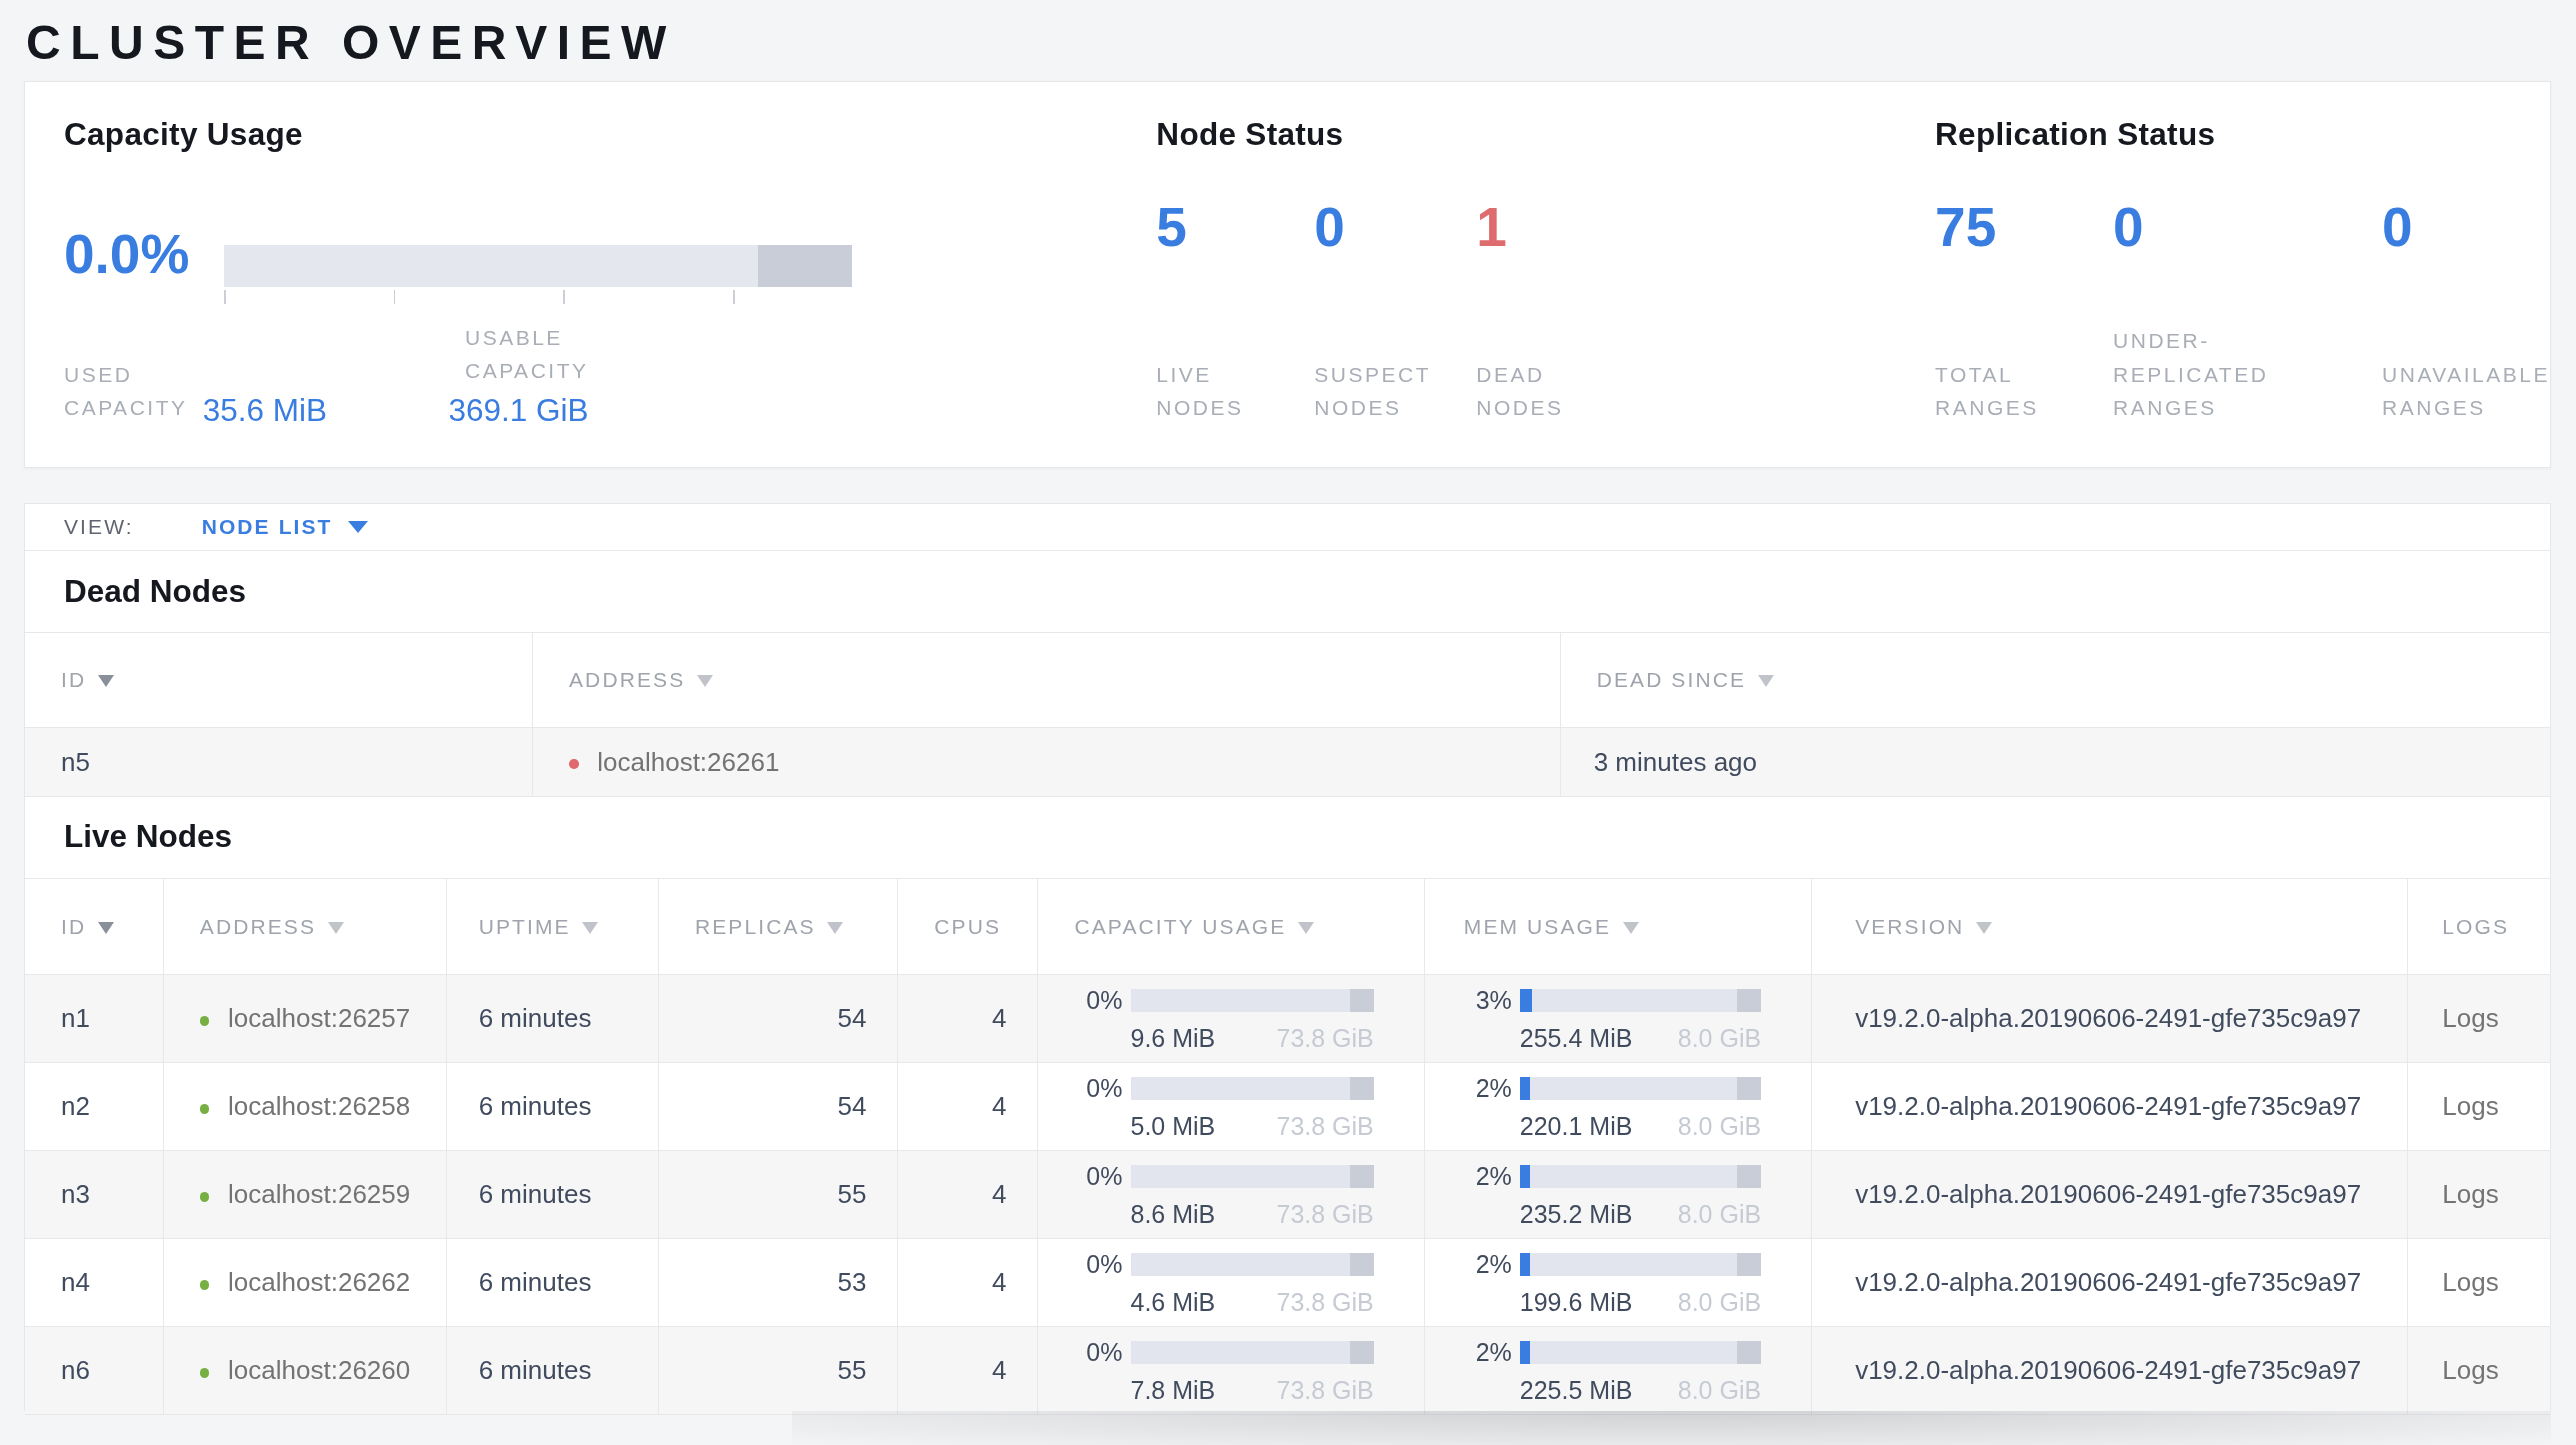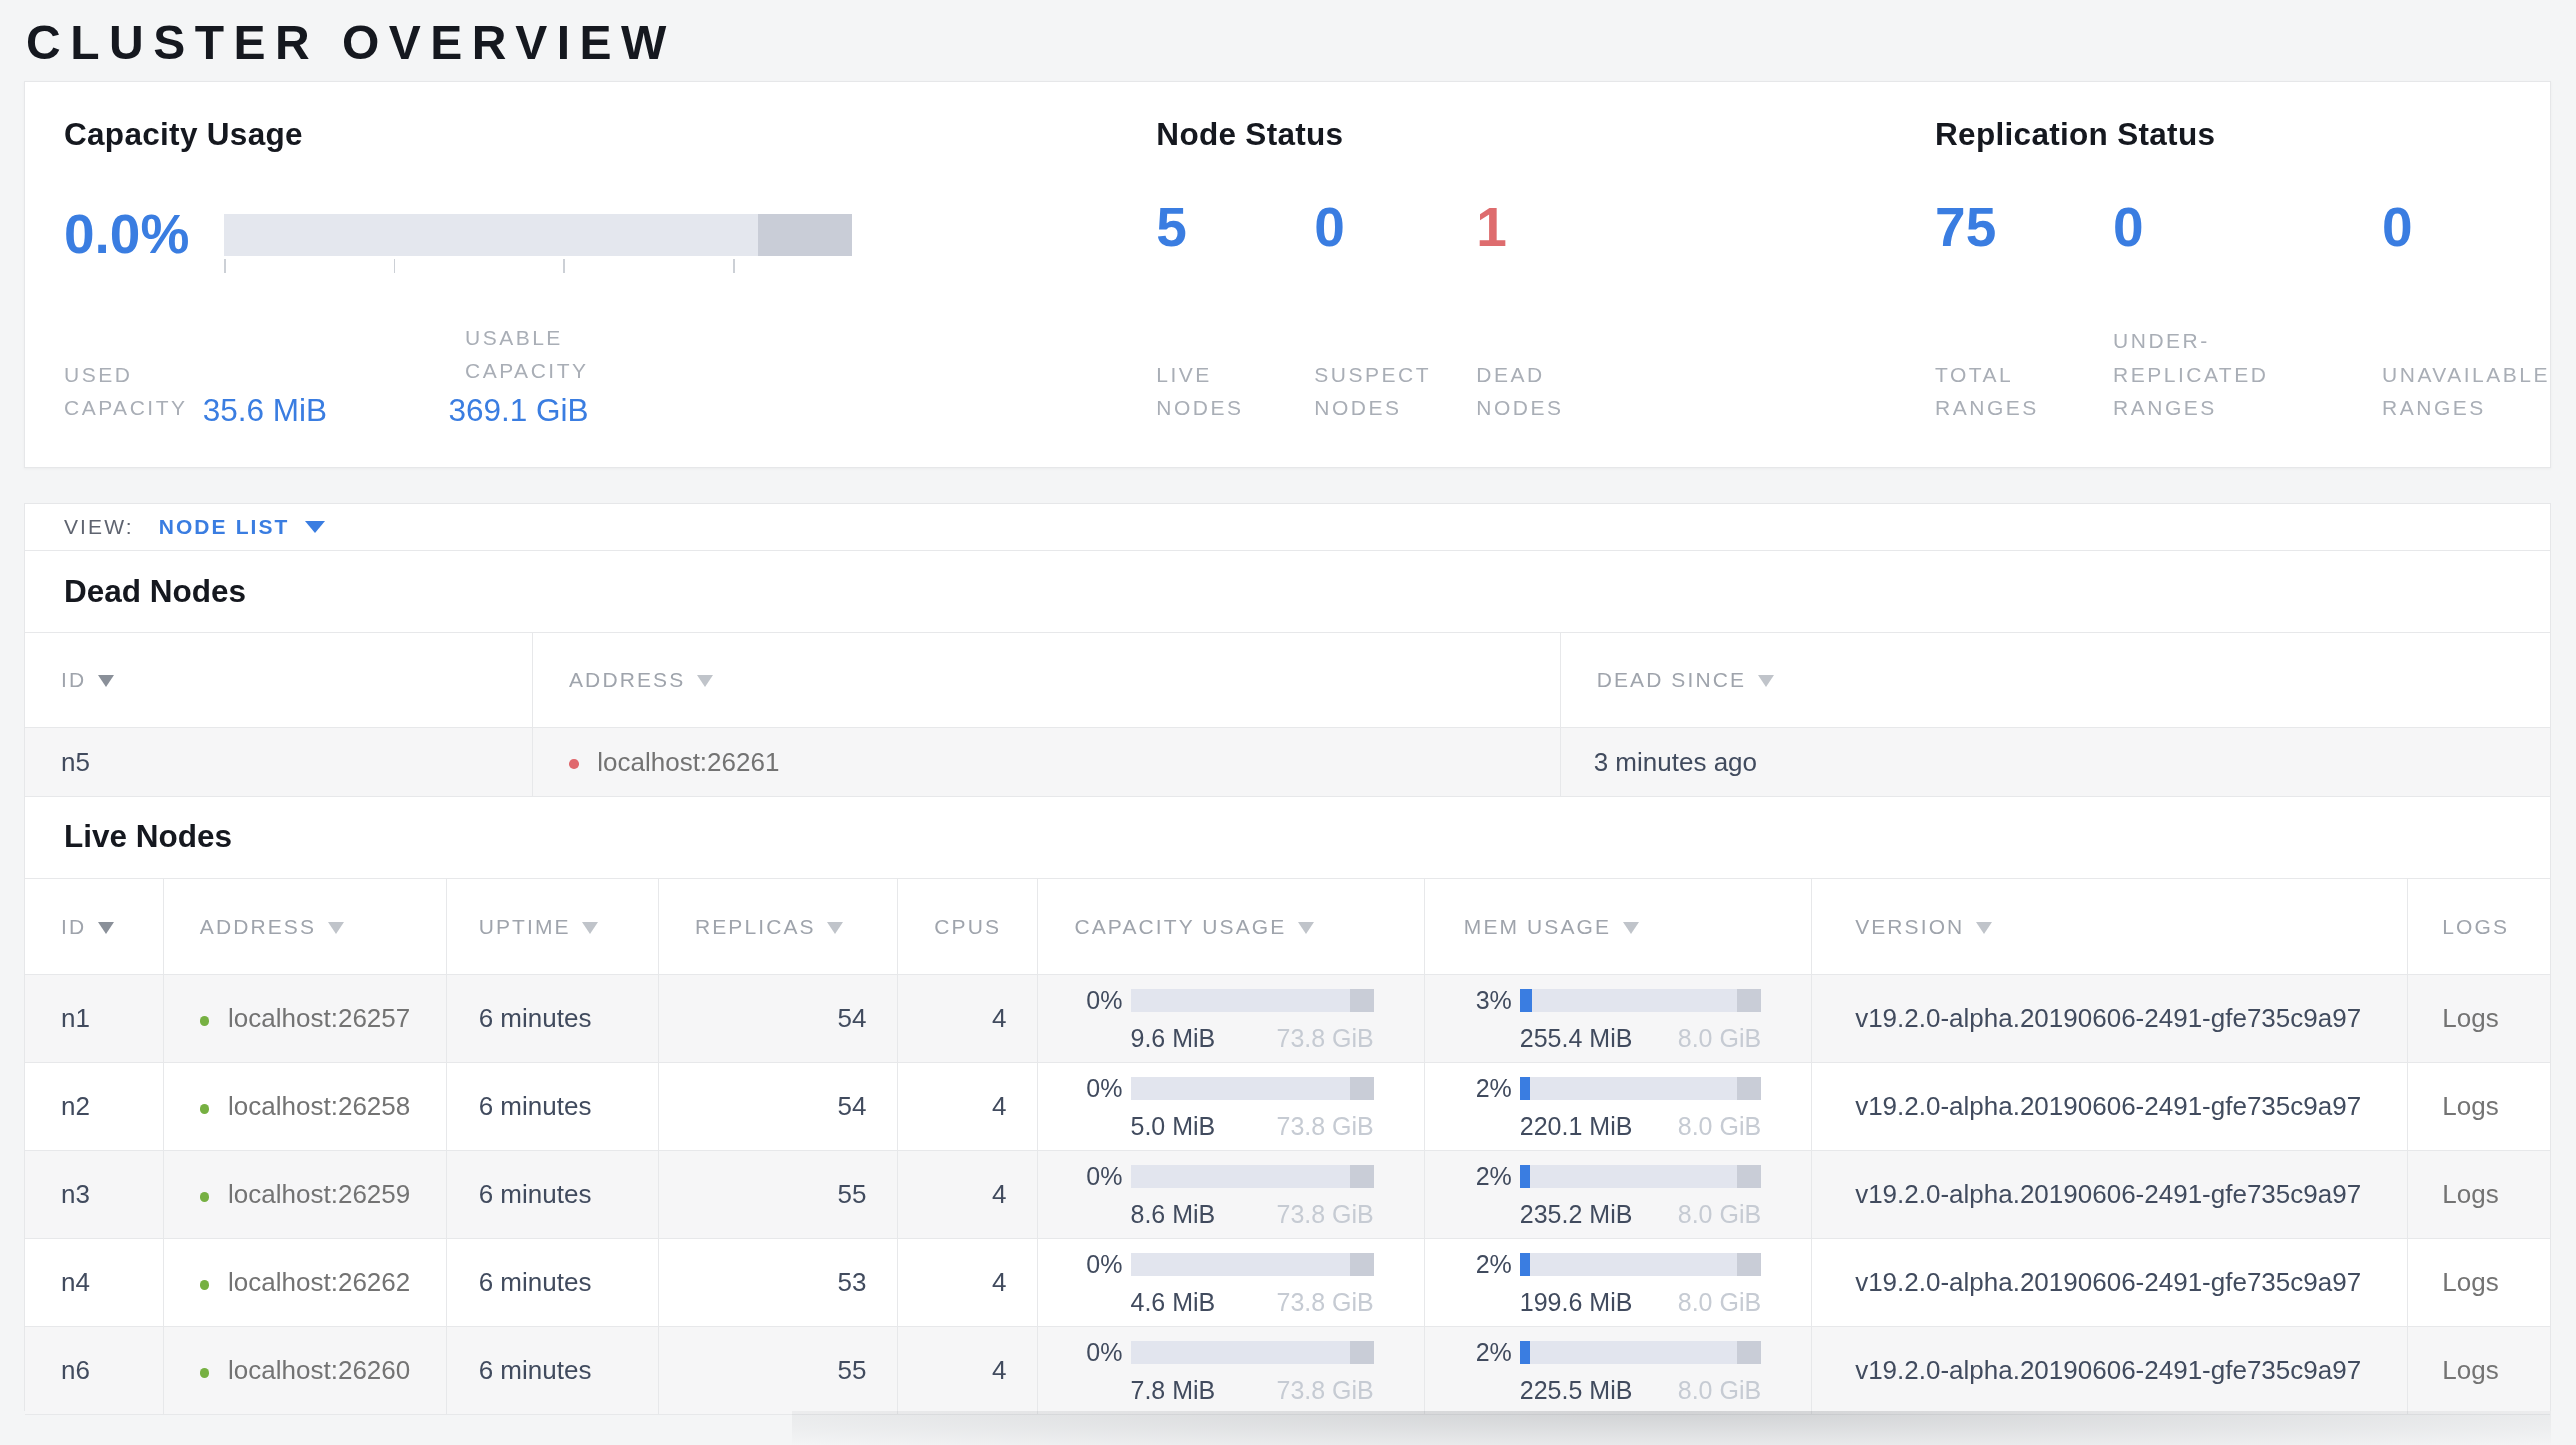--- a/index.html
+++ b/index.html
@@ -22,21 +22,21 @@
   }
   .sec { display:flex; flex-direction:column; }
   .sec-capacity { width:1104px; }
   .sec-nodes { width:787px; }
   .sec-replication { flex:1; }
   .sec-heading { margin:0; font-size:31.5px; font-weight:600; color:#15181f; letter-spacing:0.3px; }
 
   .big { font-size:55px; font-weight:600; color:#3a7de1; line-height:1.05; }
   .big.is-dead { color:#de6c6e; }
 
-  .cap-row { display:flex; margin-top:42px; align-items:center; }
+  .cap-row { display:flex; margin-top:73px; align-items:flex-start; }
   .cap-pct { width:160px; }
   .barchart { width:628px; margin-top:19px; }
   .cap-bar { height:42px; background:#e4e7ee; position:relative; overflow:hidden; }
   .cap-bar-fill { position:absolute; left:0; top:0; height:100%; background:#3a7de1; }
   .cap-bar-tail { position:absolute; right:0; top:0; height:100%; background:#c9cdd7; }
   .ticks { position:relative; height:15.3px; margin-top:2.9px; }
   .tick { position:absolute; top:0; width:1.9px; height:14.3px; background:#ccd0d6; }
   .tick-labels { position:relative; height:31px; margin-top:5.7px; font-size:25px; color:#596274; }
   .tick-label { position:absolute; transform:translateX(-50%); white-space:nowrap; }
 
@@ -56,21 +56,21 @@
   .sec-replication .stat-col:nth-child(1){ width:178px; }
   .sec-replication .stat-col:nth-child(2){ width:269px; }
 
   
   .panel {
     position:absolute; left:24px; top:503px; width:2527px; height:908px;
     background:#fff; border:1px solid #e6e7e9;
   }
   .view-band {
     height:47px; border-bottom:1px solid #e7e8ea; display:flex; align-items:center;
-    padding-left:39px; font-size:21px; letter-spacing:2.1px;
+    padding-left:39px; font-size:21px; letter-spacing:2.1px;gap:43px;
   }
   .view-label { color:#5f6470; }
   .view-value { color:#3a7de1; margin-left:25px; font-weight:600; cursor:pointer; display:flex; align-items:center; }
   .caret-down {
     width:0; height:0; margin-left:15.3px; display:inline-block;
     border-left:10.5px solid transparent; border-right:10.5px solid transparent;
     border-top:12.4px solid #3a7de1;
   }
   .tbl-heading { margin:19px 0 0 39px; font-size:31.5px; font-weight:600; color:#15181f; line-height:42px; }
 

